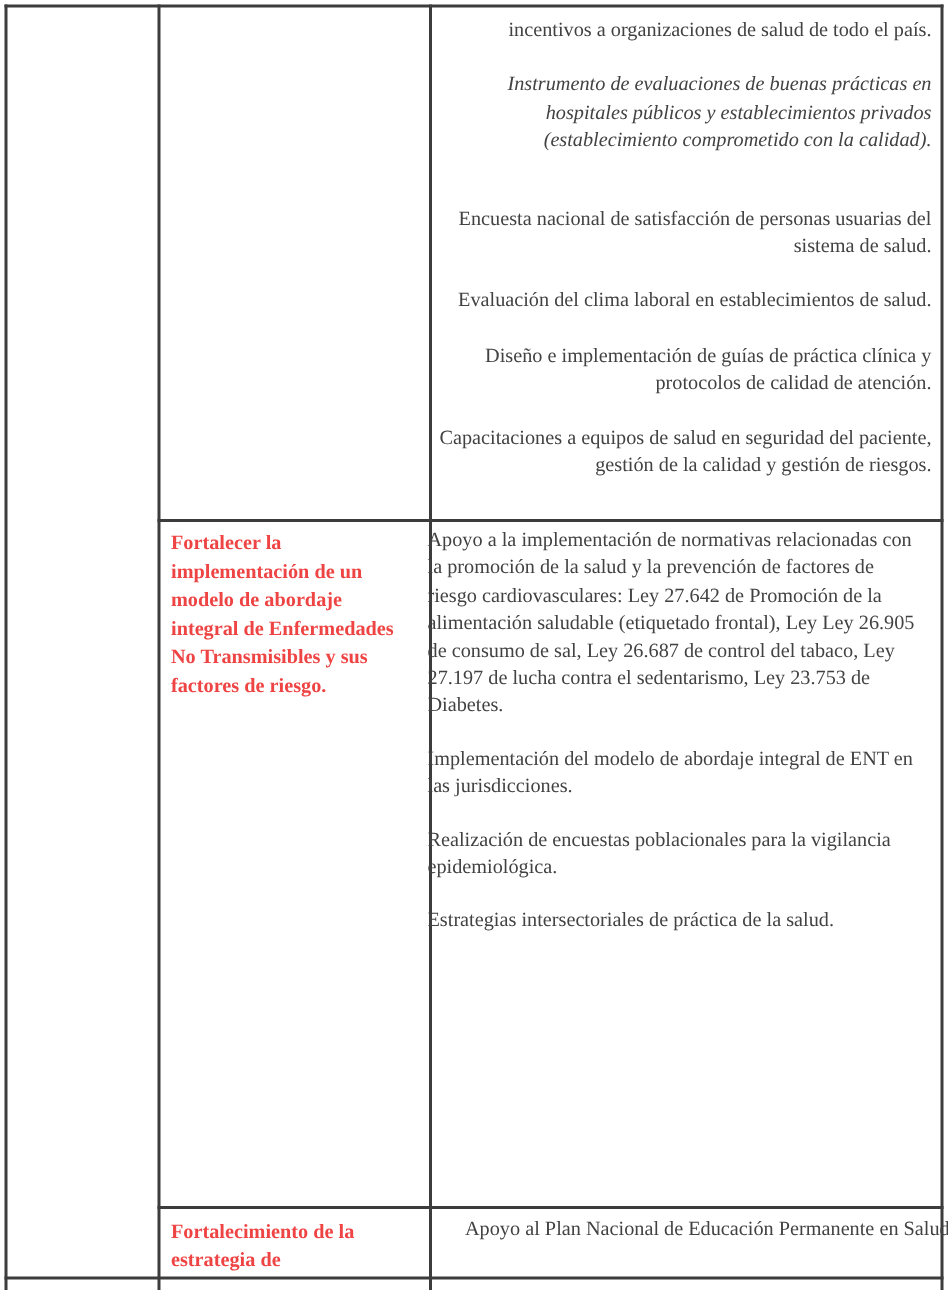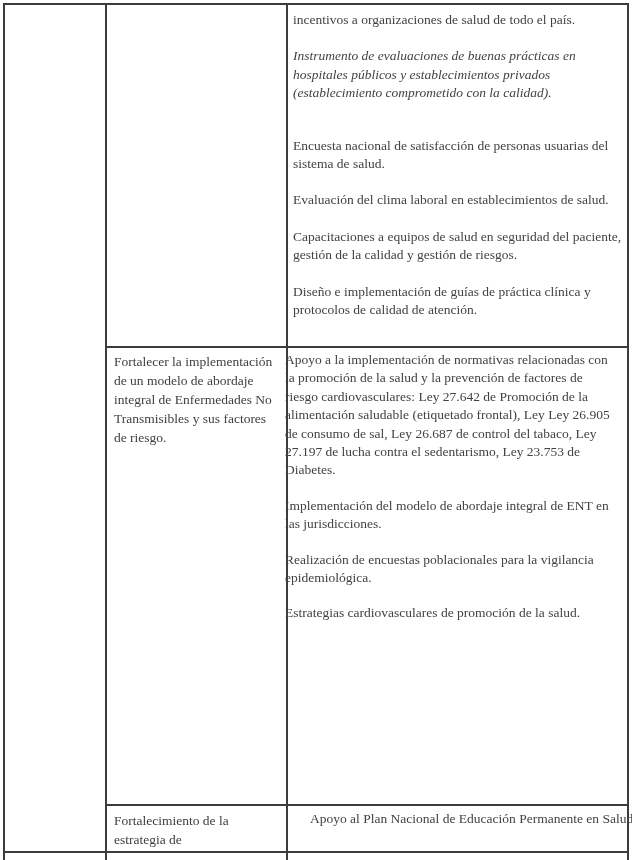--- a/index.html
+++ b/index.html
@@ -28,60 +28,60 @@
     line-height: 18.4px;
     text-align: left;
   }
   .cell-text p {
     margin: 0 0 18px 0;
   }
   .cell-text p:last-child { margin-bottom: 0; }
   .activities-r2 p { margin-bottom: 17px; }
   .gap-xl { margin-bottom: 34px !important; font-style: italic; }
   .objective {
-    font-weight: 400;
-    color: #404040;
+    font-weight: 700;
+    color: #ef4444;
     line-height: 19px;
   }
 </style>
 </head>
 <body>
 
 <div id="page">
 
   <div class="line hline" style="left:3px; top:3px; width:626px;"></div>
   <div class="line hline" style="left:3px; top:851px; width:626px;"></div>
   <div class="line hline" style="left:105px; top:346px; width:524px;"></div>
   <div class="line hline" style="left:105px; top:804px; width:524px;"></div>
 
   <div class="line vline" style="left:3px;"></div>
   <div class="line vline" style="left:105px;"></div>
   <div class="line vline" style="left:286px;"></div>
   <div class="line vline" style="left:627px;"></div>
 
   <div style="position:absolute; left:5px; top:5px; width:100px; height:846px;"></div>
 
-  <div class="cell-text" style="left:293px; top:11px; width:328px;">
+  <div class="cell-text" style="left:293px; top:11px; width:328px;text-align:right;">
     <p>incentivos a organizaciones de salud de todo el país.</p>
     <p class="gap-xl">Instrumento de evaluaciones de buenas prácticas en hospitales públicos y establecimientos privados (establecimiento comprometido con la calidad).</p>
     <p>Encuesta nacional de satisfacción de personas usuarias del sistema de salud.</p>
     <p>Evaluación del clima laboral en establecimientos de salud.</p>
+    <p>Diseño e implementación de guías de práctica clínica y protocolos de calidad de atención.</p>
     <p>Capacitaciones a equipos de salud en seguridad del paciente, gestión de la calidad y gestión de riesgos.</p>
-    <p>Diseño e implementación de guías de práctica clínica y protocolos de calidad de atención.</p>
   </div>
 
   <div class="cell-text objective" style="left:114px; top:352px; width:162px;">
     <p>Fortalecer la implementación de un modelo de abordaje integral de Enfermedades No Transmisibles y sus factores de riesgo.</p>
   </div>
 
   <div class="cell-text activities-r2" style="left:285px; top:351px; width:328px;">
     <p>Apoyo a la implementación de normativas relacionadas con la promoción de la salud y la prevención de factores de riesgo cardiovasculares: Ley 27.642 de Promoción de la alimentación saludable (etiquetado frontal), Ley Ley 26.905 de consumo de sal, Ley 26.687 de control del tabaco, Ley 27.197 de lucha contra el sedentarismo, Ley 23.753 de Diabetes.</p>
     <p>Implementación del modelo de abordaje integral de ENT en las jurisdicciones.</p>
     <p>Realización de encuestas poblacionales para la vigilancia epidemiológica.</p>
-    <p>Estrategias cardiovasculares de promoción de la salud.</p>
+    <p>Estrategias intersectoriales de práctica de la salud.</p>
   </div>
 
   <div class="cell-text objective" style="left:114px; top:811px; width:162px;">
     <p>Fortalecimiento de la estrategia de</p>
   </div>
 
   <div class="cell-text" style="left:310px; top:810px; width:328px;">
     <p>Apoyo al Plan Nacional de Educación Permanente en Salud.</p>
   </div>
 

